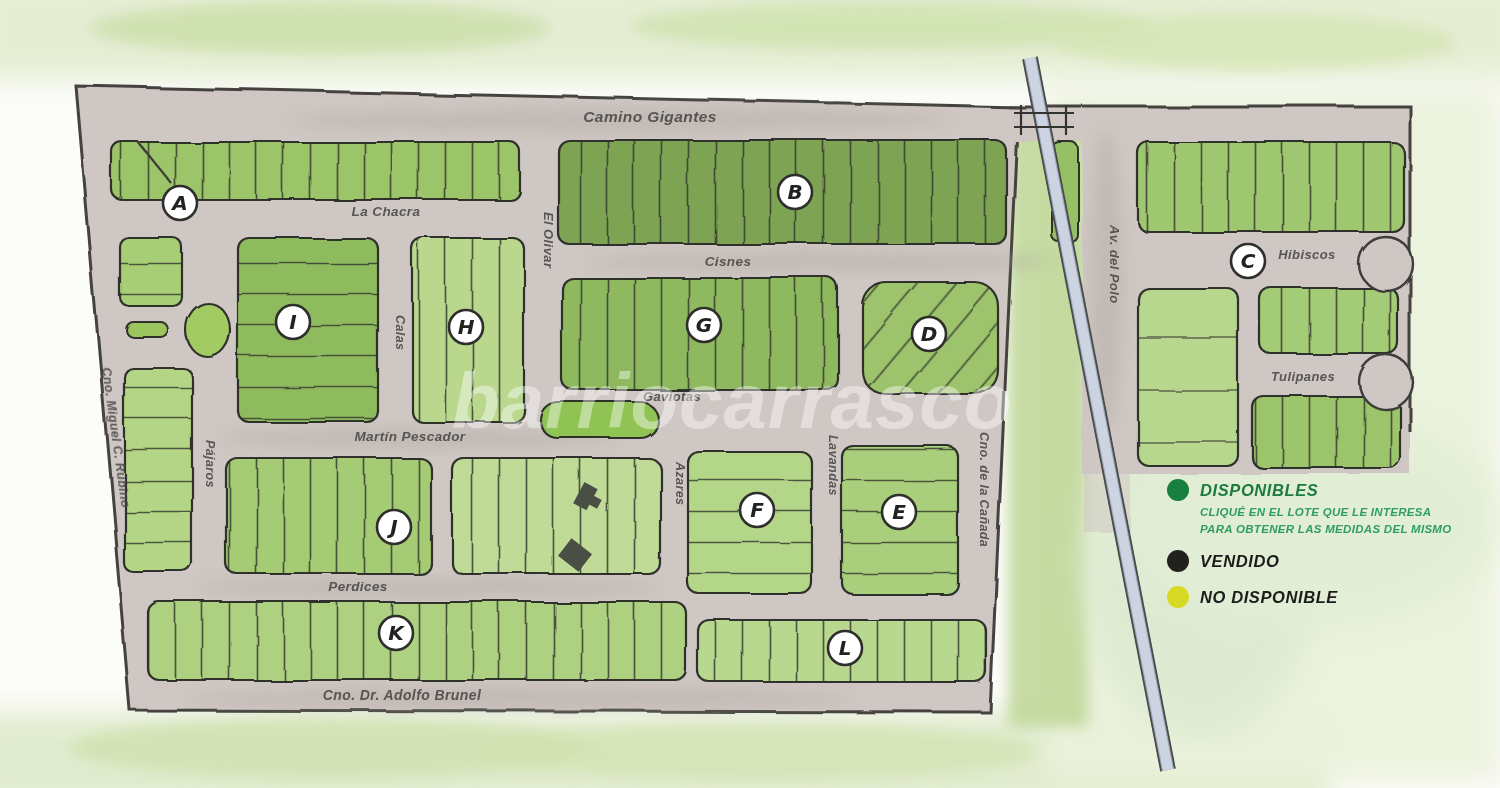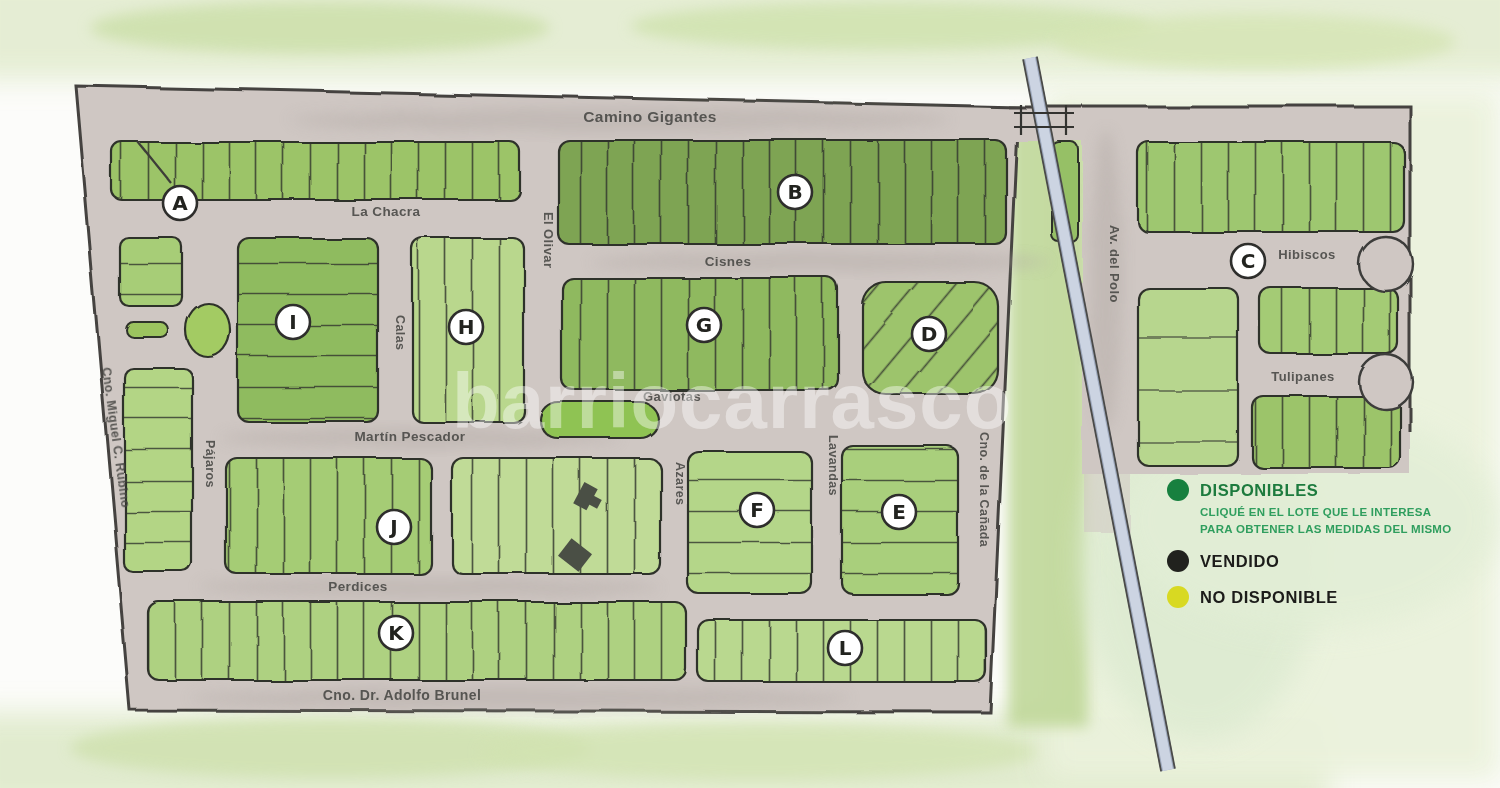--- a/index.html
+++ b/index.html
@@ -1,16 +1,16 @@
 <!DOCTYPE html>
 <html><head>
 <meta charset="utf-8">
 <style>
   html,body{margin:0;padding:0;background:#fcfcfa;width:1500px;height:788px;overflow:hidden;}
-  #stage{position:relative;width:1500px;height:788px;font-family:"Liberation Sans",sans-serif;}
+  #stage{position:relative;width:1500px;height:788px;font-family:"Liberation Sans",sans-serif;font-style:italic;}
   svg{display:block;}
   text{font-family:"Liberation Sans",sans-serif;}
   .street{fill:#474744;font-weight:700;letter-spacing:.4px;opacity:.88;}
   .marker-letter{font-family:"DejaVu Sans",sans-serif;font-weight:700;fill:#22231f;}
   .legend-title{font-weight:700;letter-spacing:.6px;}
   .legend-note{font-weight:700;letter-spacing:.3px;}
 </style>
 </head>
 <body>
 

